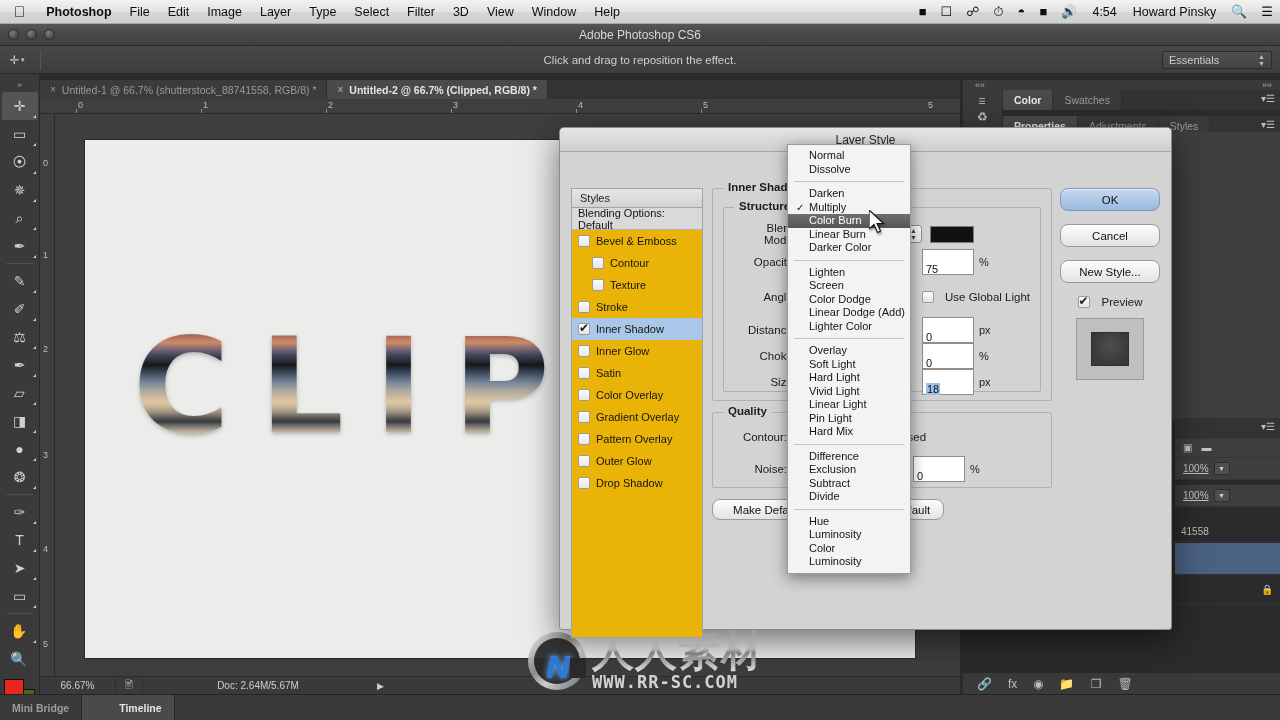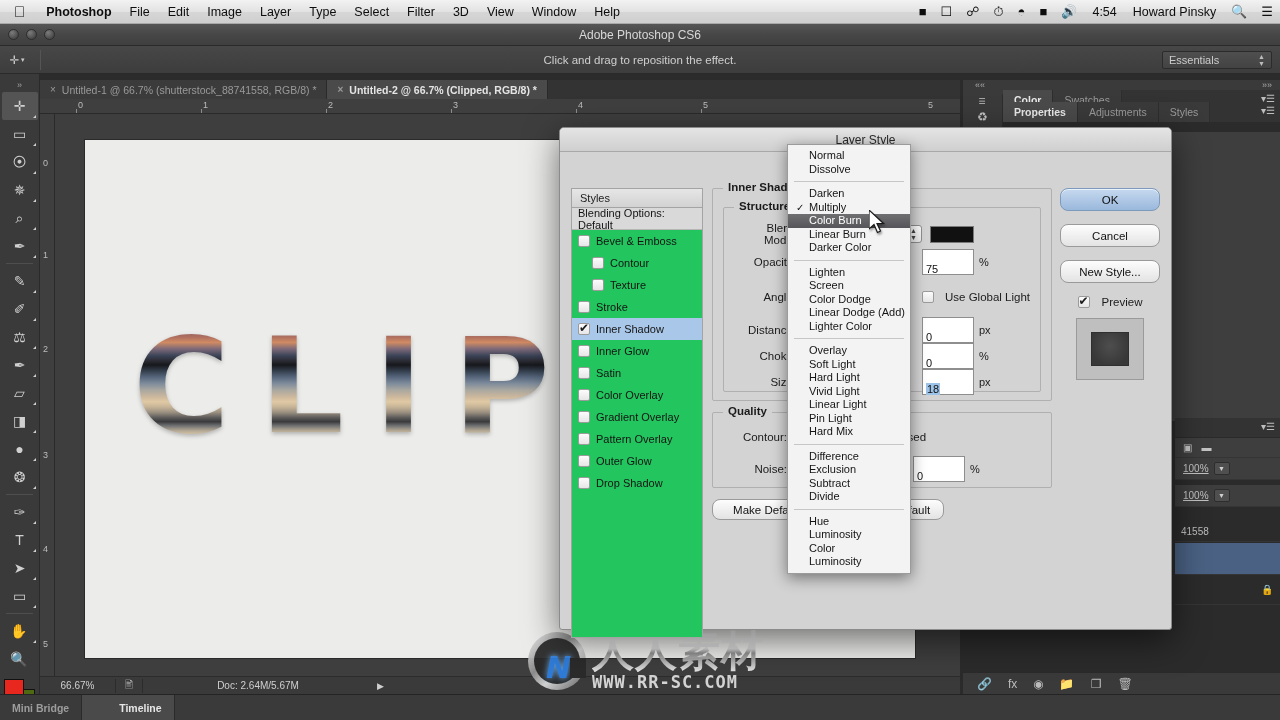--- a/index.html
+++ b/index.html
@@ -242,21 +242,21 @@
     position: absolute; left: 11px; top: 36px; width: 132px; height: 450px;
     background: #d3d3d3;
   }
   .styles-head {
     height: 20px; background: linear-gradient(to bottom,#e6e6e6,#d2d2d2);
     border: 1px solid #a4a4a4; display: flex; align-items: center;
     padding-left: 8px; font-size: 11px; color: #1d1d1d;
   }
   .styles-list {
     position: absolute; top: 20px; left: 0; right: 0; bottom: 0;
-    background: #22c55e; border: 1px solid #a4a4a4; border-top: none;
+    background: #eab308; border: 1px solid #a4a4a4; border-top: none;
     overflow: hidden;
   }
   .srow { height: 22px; display: flex; align-items: center; padding-left: 6px; font-size: 11px; color: #141414; }
   .srow.head { font-weight: normal; border-bottom: 1px solid #b4b4b4; background:#d9d9d9; }
   .srow.sel { background: #a9c7e8; }
   .srow.indent { padding-left: 20px; }
   .cb {
     width: 12px; height: 12px; margin-right: 6px; flex: 0 0 12px;
     background: linear-gradient(to bottom,#fcfcfc,#e6e6e6);
     border: 1px solid #9b9b9b; border-radius: 2px;
@@ -476,21 +476,21 @@
   </div>
 
   <div class="panelgroup" style="left:1003px;top:90px;width:277px;height:20px;">
     <div class="paneltabs">
       <div class="paneltab active">Color</div>
       <div class="paneltab">Swatches</div>
       <div class="panelmenu">▾☰</div>
     </div>
   </div>
 
-  <div class="panelgroup" style="left:1003px;top:102px;width:277px;height:20px;">
+  <div class="panelgroup" style="left:1003px;top:116px;width:277px;height:20px;">
     <div class="paneltabs">
       <div class="paneltab active">Properties</div>
       <div class="paneltab">Adjustments</div>
       <div class="paneltab">Styles</div>
       <div class="panelmenu">▾☰</div>
     </div>
   </div>
 
   <div class="panelgroup" style="left:1003px;top:132px;width:277px;height:290px;background:#3e3e3e;"></div>
 

